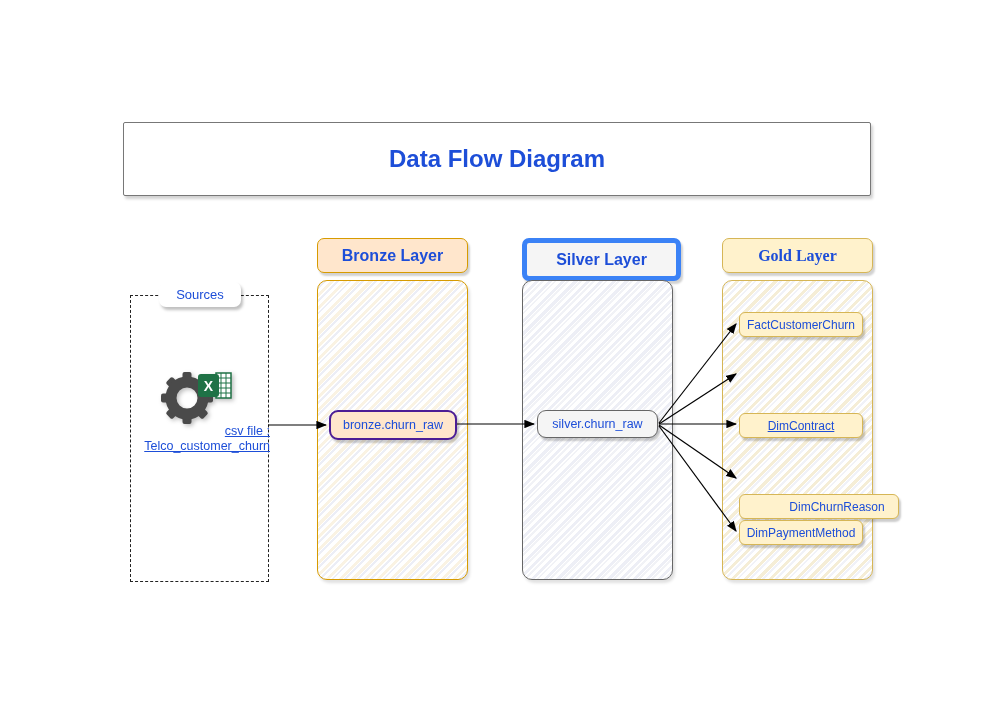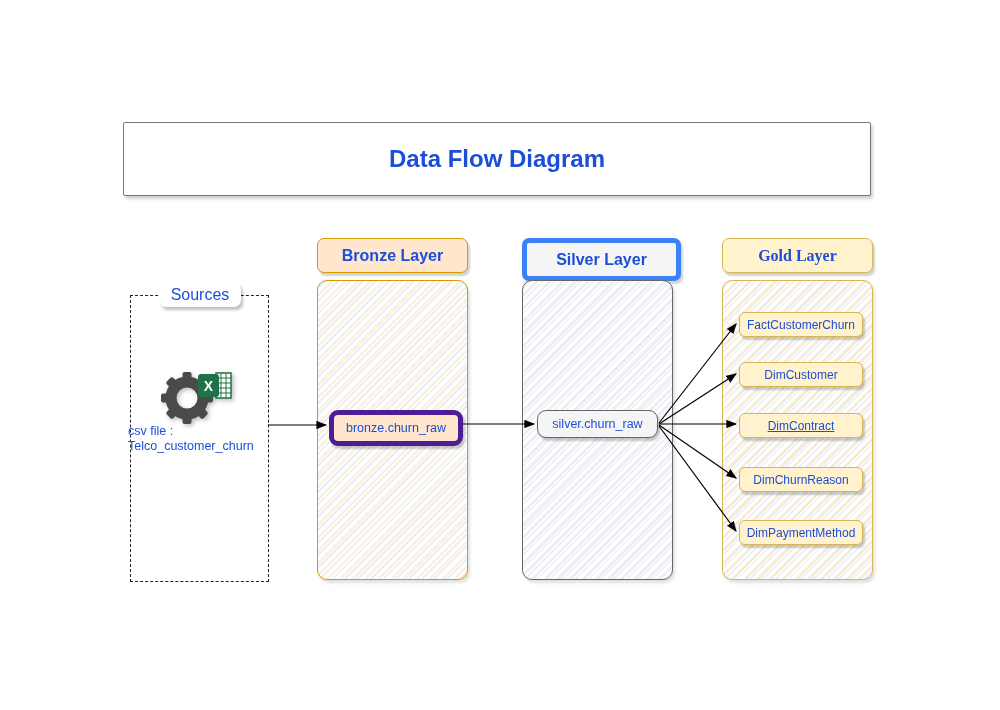--- a/index.html
+++ b/index.html
@@ -52,42 +52,42 @@
   
   .sources-box{
     position:absolute;left:130px;top:295px;width:137px;height:285px;
     border:1px dashed #222;background:#fff;
   }
   .sources-label{
     position:absolute;left:159px;top:282px;width:82px;height:25px;
     background:#fff;border-radius:7px;
     box-shadow:2px 3px 3px rgba(0,0,0,0.25);
     display:flex;align-items:center;justify-content:center;
-    font-size:16px;z-index:3;
+    font-size:13px;z-index:3;
   }
   .source-icon{
     position:absolute;left:160px;top:368px;width:84px;height:58px;z-index:2;
     filter:drop-shadow(2px 2px 2px rgba(0,0,0,0.25));
   }
   .source-caption{
     position:absolute;left:128px;top:424px;width:142px;z-index:2;
-    text-align:left;font-size:12.5px;line-height:15px;
+    text-align:right;font-size:12.5px;line-height:15px;text-decoration:underline;
   }
   
   .node{
     position:absolute;border-radius:9px;
     display:flex;align-items:center;justify-content:center;
     font-size:12.5px;
     box-shadow:2px 3px 2px rgba(0,0,0,0.2);
     z-index:2;
   }
-  .node-bronze{left:329px;top:410px;width:124px;height:26px;background:#ffe6cc;border:5px solid #4c1d95;}
+  .node-bronze{left:329px;top:410px;width:124px;height:26px;background:#ffe6cc;border:2px solid #4c1d95;}
   .node-silver{left:537px;top:410px;width:119px;height:26px;background:#f5f5f5;border:1px solid #666666;}
   .node-gold{left:739px;width:122px;height:23px;background:#fff2cc;border:1px solid #d6b656;border-radius:6px;font-size:12px;}
-  .g0{top:312px;} .g1{top:362px;} .g2{top:413px;text-decoration:underline;} .g3{top:467px;} .g4{top:520px;justify-content:center;}
+  .g0{top:312px;} .g1{top:362px;} .g2{top:413px;text-decoration:underline;} .g3{top:494px;padding-left:36px;} .g4{top:520px;justify-content:center;}
   
   .arrows{position:absolute;left:0;top:0;width:1000px;height:710px;pointer-events:none;z-index:1;}
 </style>
 </head>
 <body>
 
 <div class="canvas">
 
   <div class="title-box">
     <span>Data Flow Diagram</span>
@@ -170,23 +170,20 @@
   <div class="node node-bronze">
     <span>bronze.churn_raw</span>
   </div>
   <div class="node node-gold g0">
     <span>FactCustomerChurn</span>
   </div>
 
   <div class="node node-silver">
     <span>silver.churn_raw</span>
   </div>
-  <div class="node node-gold g1">
-    <span>DimCustomer</span>
-  </div>
   <div class="node node-gold g2">
     <span>DimContract</span>
   </div>
   <div class="node node-gold g3">
     <span>DimChurnReason</span>
   </div>
   <div class="node node-gold g4">
     <span>DimPaymentMethod</span>
   </div>
 

